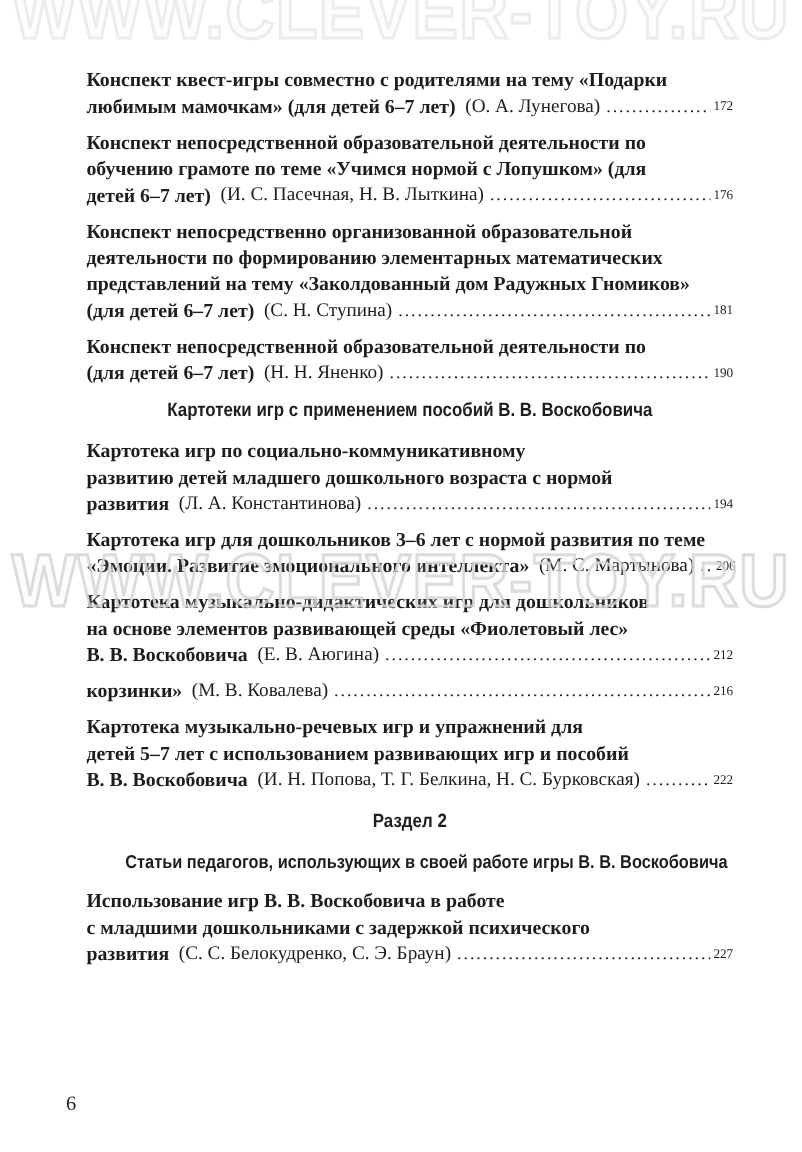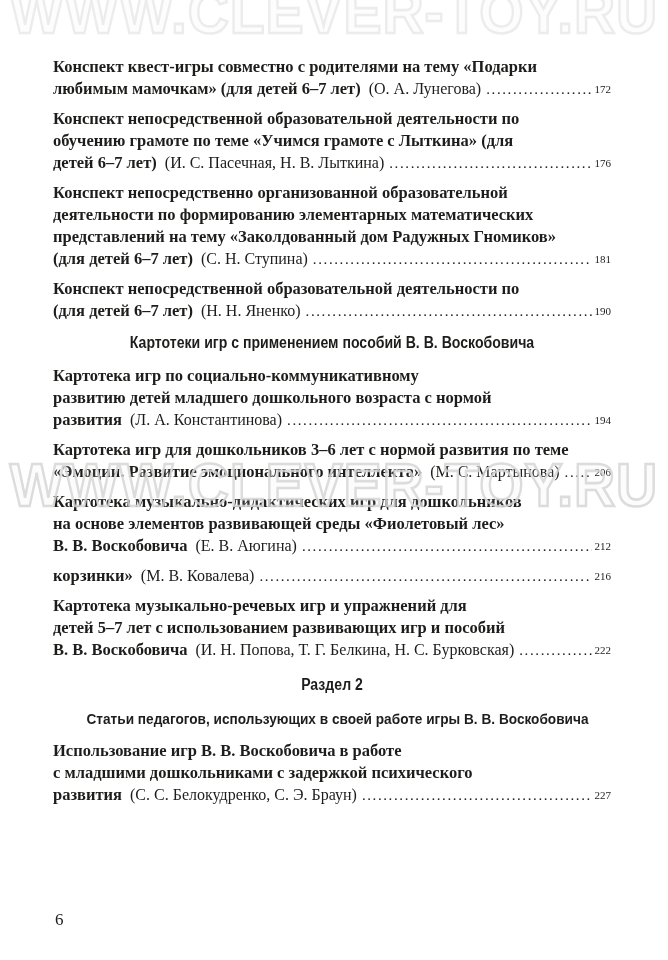--- a/index.html
+++ b/index.html
@@ -13,21 +13,21 @@
     width:668px;height:960px;
     margin:0 auto;
     background:var(--bg);
     overflow:hidden;
     font-family:"Liberation Serif","DejaVu Serif",serif;
     color:var(--text);
   }
   .content{
     position:relative;
     z-index:1;
-    padding:56px 57px 0 53px;
+    padding:56px 57px 0 72px;
   }
   
   .entry{
     margin-bottom:8px;
     font-weight:bold;
     font-size:16.5px;
     line-height:22px;
   }
   .entry .line{white-space:nowrap;}
   .lastline{display:flex;align-items:flex-start;}
@@ -120,21 +120,21 @@
         <div class="line">Конспект квест-игры совместно с родителями на тему «Подарки</div>
         <div class="lastline">
           <span class="t">любимым мамочкам» (для детей 6–7 лет)</span>
           <span class="a">(О. А. Лунегова)</span>
           <span class="dots">....................................................................................................................................................................................</span>
           <span class="pg">172</span>
         </div>
       </div>
       <div class="entry">
         <div class="line">Конспект непосредственной образовательной деятельности по</div>
-        <div class="line">обучению грамоте по теме «Учимся грамоте с Лыткина» (для</div>
+        <div class="line">обучению грамоте по теме «Учимся нормой с Лопушком» (для</div>
         <div class="lastline">
           <span class="t">детей 6–7 лет)</span>
           <span class="a">(И. С. Пасечная, Н. В. Лыткина)</span>
           <span class="dots">....................................................................................................................................................................................</span>
           <span class="pg">176</span>
         </div>
       </div>
       <div class="entry">
         <div class="line">Конспект непосредственно организованной образовательной</div>
         <div class="line">деятельности по формированию элементарных математических</div>

